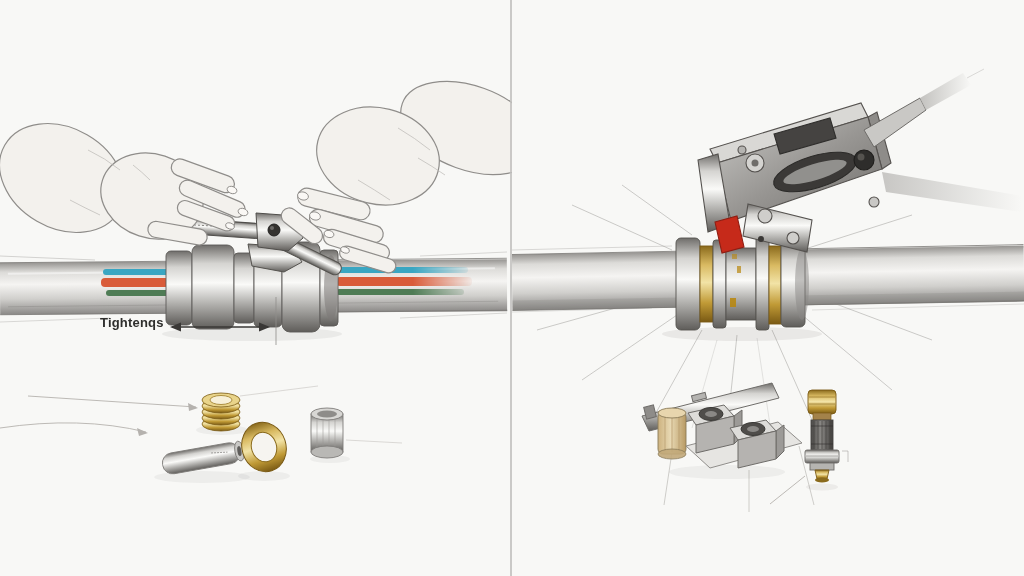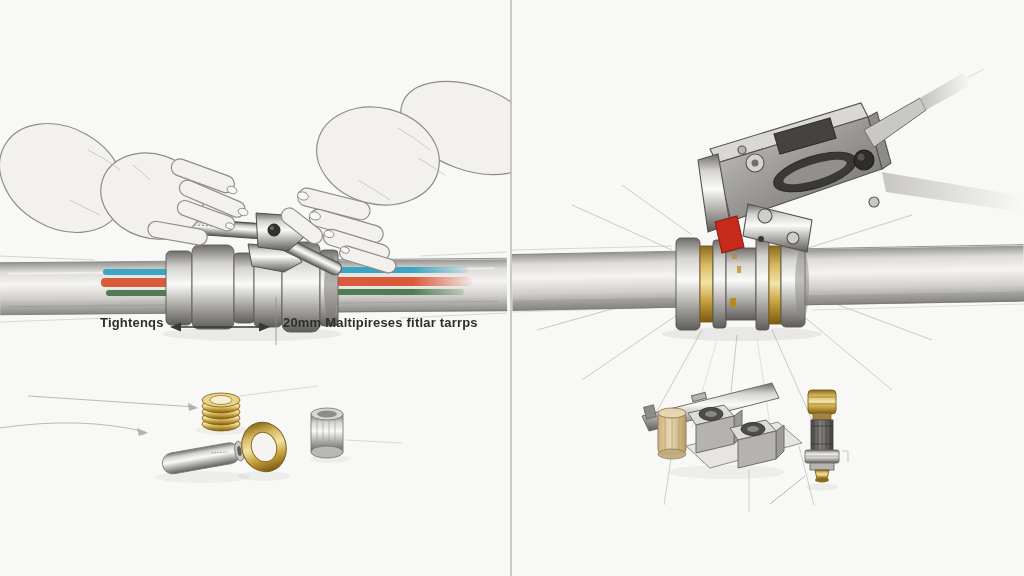--- a/index.html
+++ b/index.html
@@ -194,21 +194,20 @@
         <line x1="335" y1="416" x2="335" y2="450" stroke="#9c9a97" stroke-width=".7" opacity=".8"></line>
         <ellipse cx="327" cy="452" rx="16" ry="6" fill="#b9b8b5"></ellipse>
         <ellipse cx="327" cy="414" rx="16" ry="6" fill="#d8d7d4"></ellipse>
         <ellipse cx="327" cy="414" rx="10" ry="3.5" fill="#8e8c89" stroke="none"></ellipse>
       </g>
     </g>
   </svg>
 
   <div class="captions">
     <span class="cap tighten">Tightenqs</span>
-    <span class="cap size">20mm Maltipireses fitlar tarrps</span>
   </div>
 
   <div class="divider"></div>
 
   <svg class="panel right" width="512" height="576" viewBox="0 0 512 576">
     <defs>
       <linearGradient id="pipeVR" x1="0" y1="0" x2="0" y2="1">
         <stop offset="0" stop-color="#969491"></stop>
           <stop offset=".18" stop-color="#dcdbd8"></stop>
         <stop offset=".42" stop-color="#f5f4f2"></stop>

